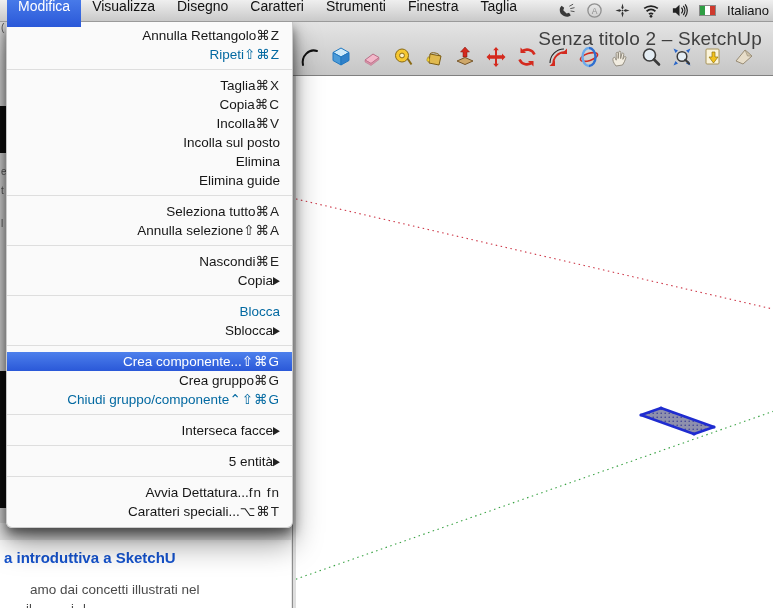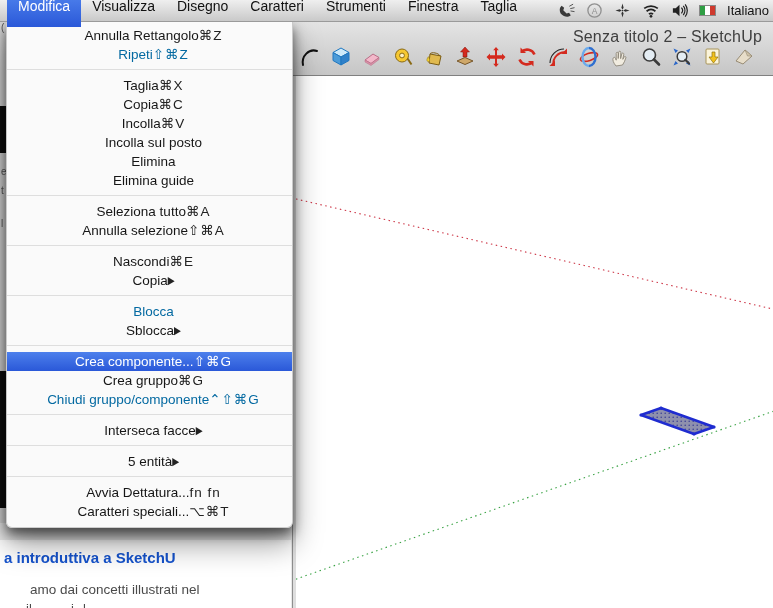--- a/index.html
+++ b/index.html
@@ -15,21 +15,21 @@
       font-size:15px;font-weight:bold;color:#1553cd;}
   .webpage .para{position:absolute;left:0;top:42px;width:291px;white-space:nowrap;overflow:hidden;
       font-size:13.5px;color:#4a4a4a;padding-left:30px;}
   .webpage .frag{position:absolute;top:61px;font-size:13px;color:#4a4a4a;}
 
   
   .su-window{position:absolute;left:292px;top:22px;width:481px;height:586px;z-index:2;
       border-left:1px solid #8f8f8f;background:#fff;}
   .su-chrome{position:absolute;left:0;top:0;right:0;height:53px;
       background:linear-gradient(#e4e4e4,#c6c6c6);border-bottom:1px solid #808080;}
-  .su-title{position:absolute;top:6px;right:12px;font-size:16px;color:#3f3f3f;letter-spacing:.2px;}
+  .su-title{position:absolute;top:6px;right:12px;font-size:19px;color:#3f3f3f;letter-spacing:.2px;}
   .su-toolbar{position:absolute;left:6px;top:24px;display:flex;gap:9px;align-items:center;}
   .tb-icon{width:22px;height:22px;display:inline-flex;align-items:center;justify-content:center;}
   .su-canvas{position:absolute;left:0;top:54px;right:0;bottom:0;background:#fff;border-left:3px solid #dedede;}
   .su-canvas svg{display:block;}
 
   
   .menubar{position:absolute;left:0;top:0;width:773px;height:22px;z-index:10;
       background:linear-gradient(#efefef,#c9c9c9);border-bottom:1px solid #9a9a9a;
       display:flex;align-items:center;font-size:14px;color:#111;padding-left:7px;box-sizing:border-box;}
   .mb-item{padding:0 11px;height:32px;line-height:22px;}
@@ -40,21 +40,21 @@
       background:linear-gradient(90deg,#2f9e44 0 33%,#ffffff 33% 66%,#cf3a2e 66% 100%);}
   .lang{font-size:13px;color:#111;}
 
   
   .menu-panel{position:absolute;left:6px;top:22px;width:287px;z-index:9;
       background:rgba(250,250,250,.97);border:1px solid rgba(0,0,0,.18);border-top:none;
       border-radius:0 0 6px 6px;box-sizing:border-box;
       box-shadow:0 6px 12px rgba(0,0,0,.55),0 16px 30px rgba(0,0,0,.4);
       padding:4px 0 6px 0;}
   .mi{height:19px;line-height:19px;padding:0 12px 0 20px;font-size:13.5px;color:#161616;
-      display:flex;justify-content:center;align-items:center;}
+      display:flex;justify-content:flex-end;align-items:center;}
   .mi .sc{color:#222;letter-spacing:1px;}
   .mi.disabled,.mi.disabled .sc{color:#0369a1;}
   .mi.hl{background:linear-gradient(#4d80ec,#2a58d8);color:#fff;}
   .mi.hl .sc{color:#fff;}
   .mi .arrow{font-size:9px;color:#222;transform:scaleY(1.2);}
   .msep{height:12px;position:relative;}
   .msep::before{content:"";position:absolute;left:0;right:0;top:5px;height:1px;background:#dedede;}
 </style>
 </head>
 <body>

